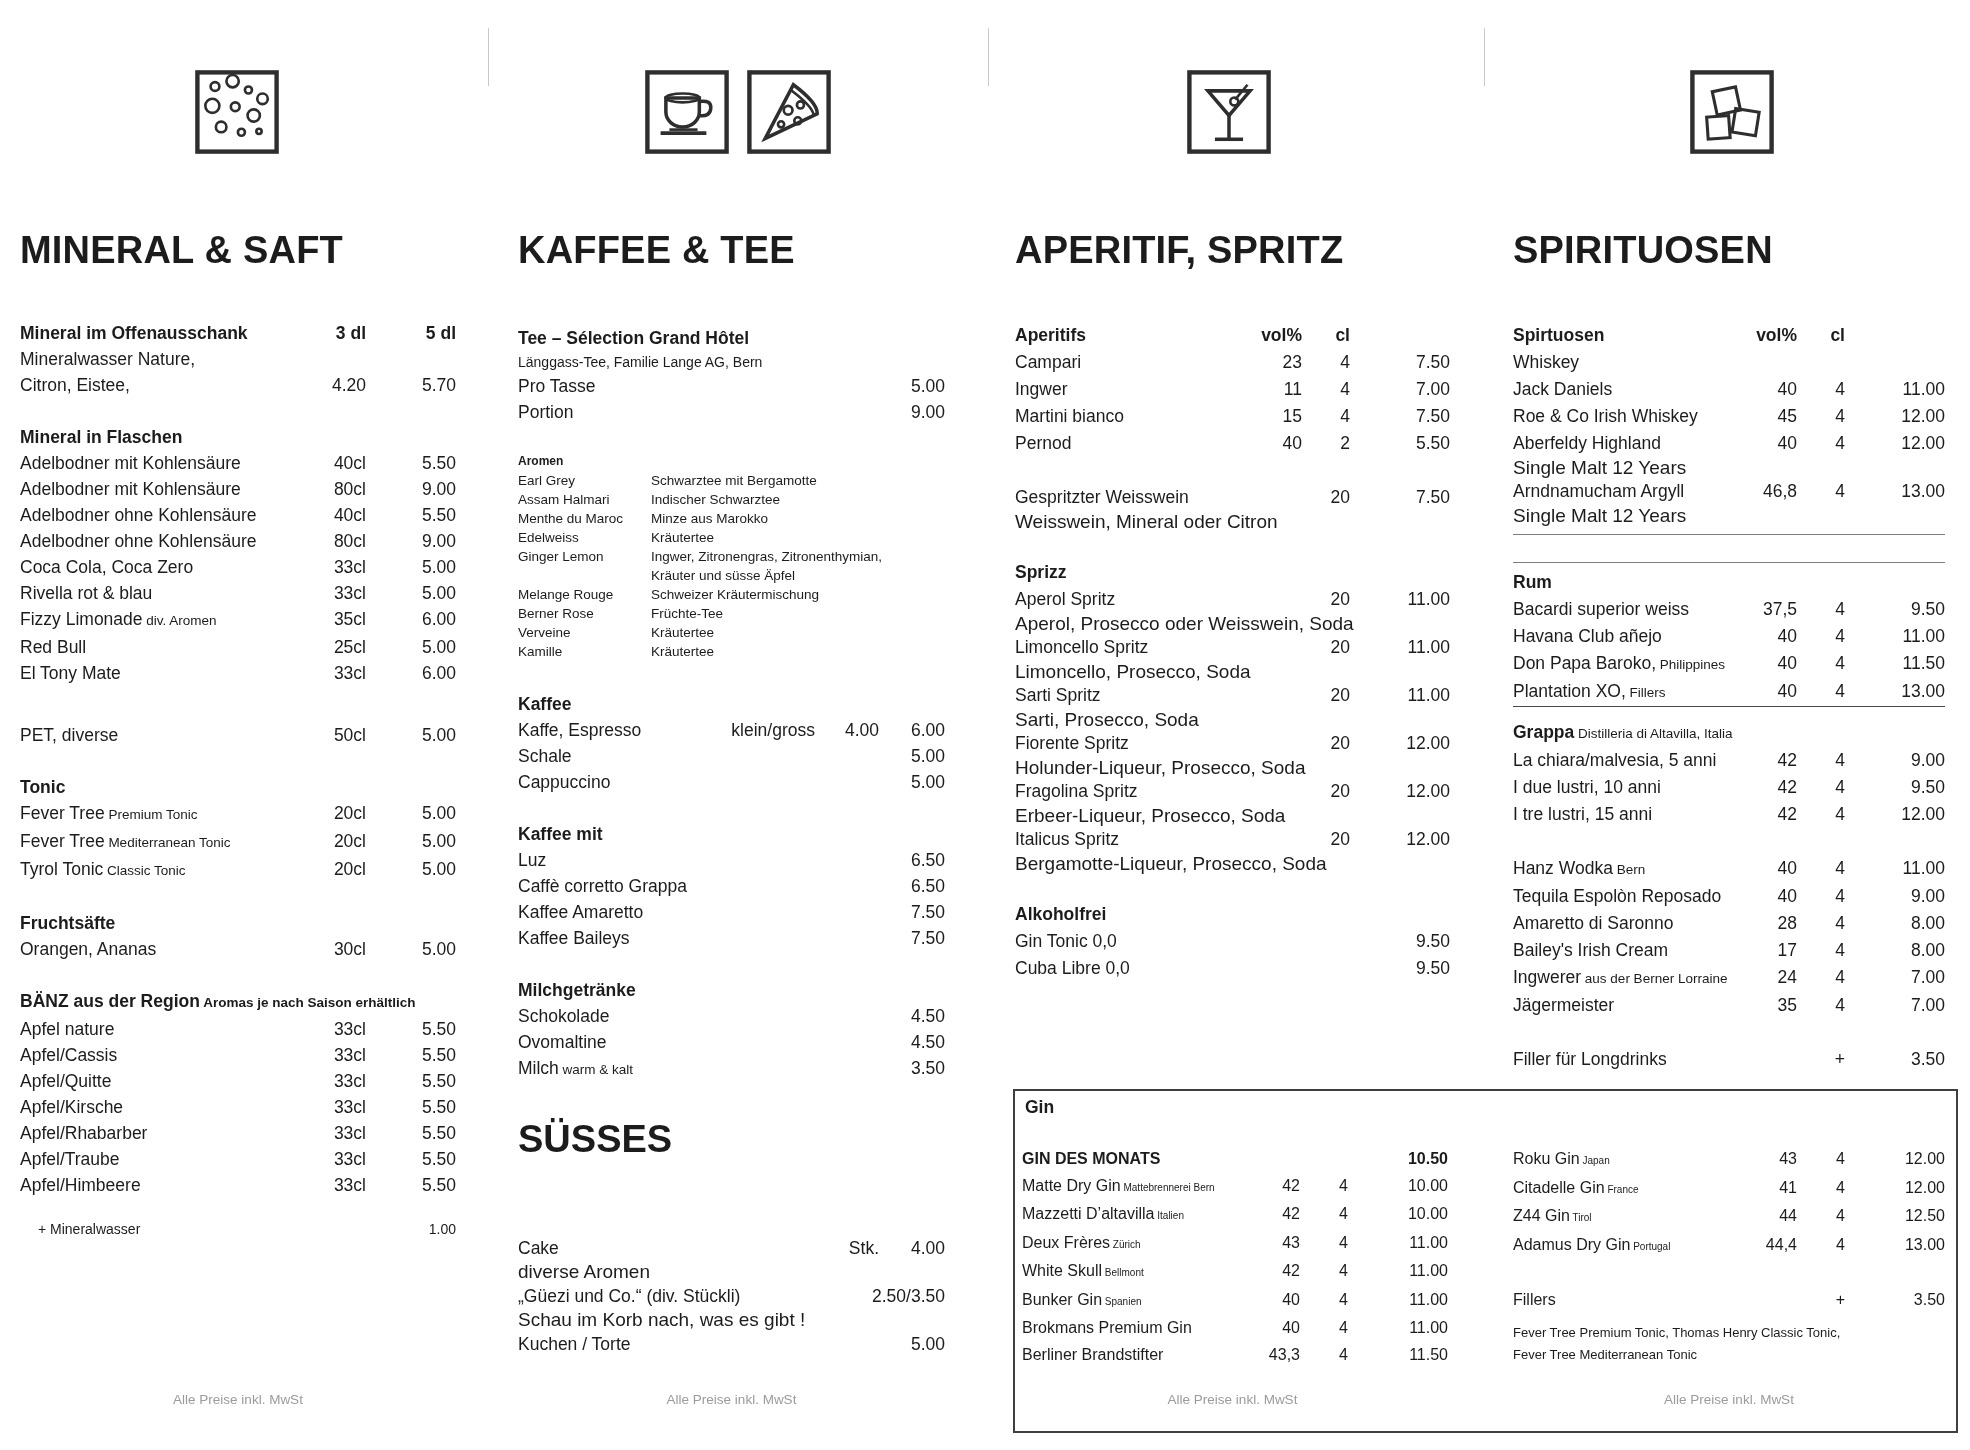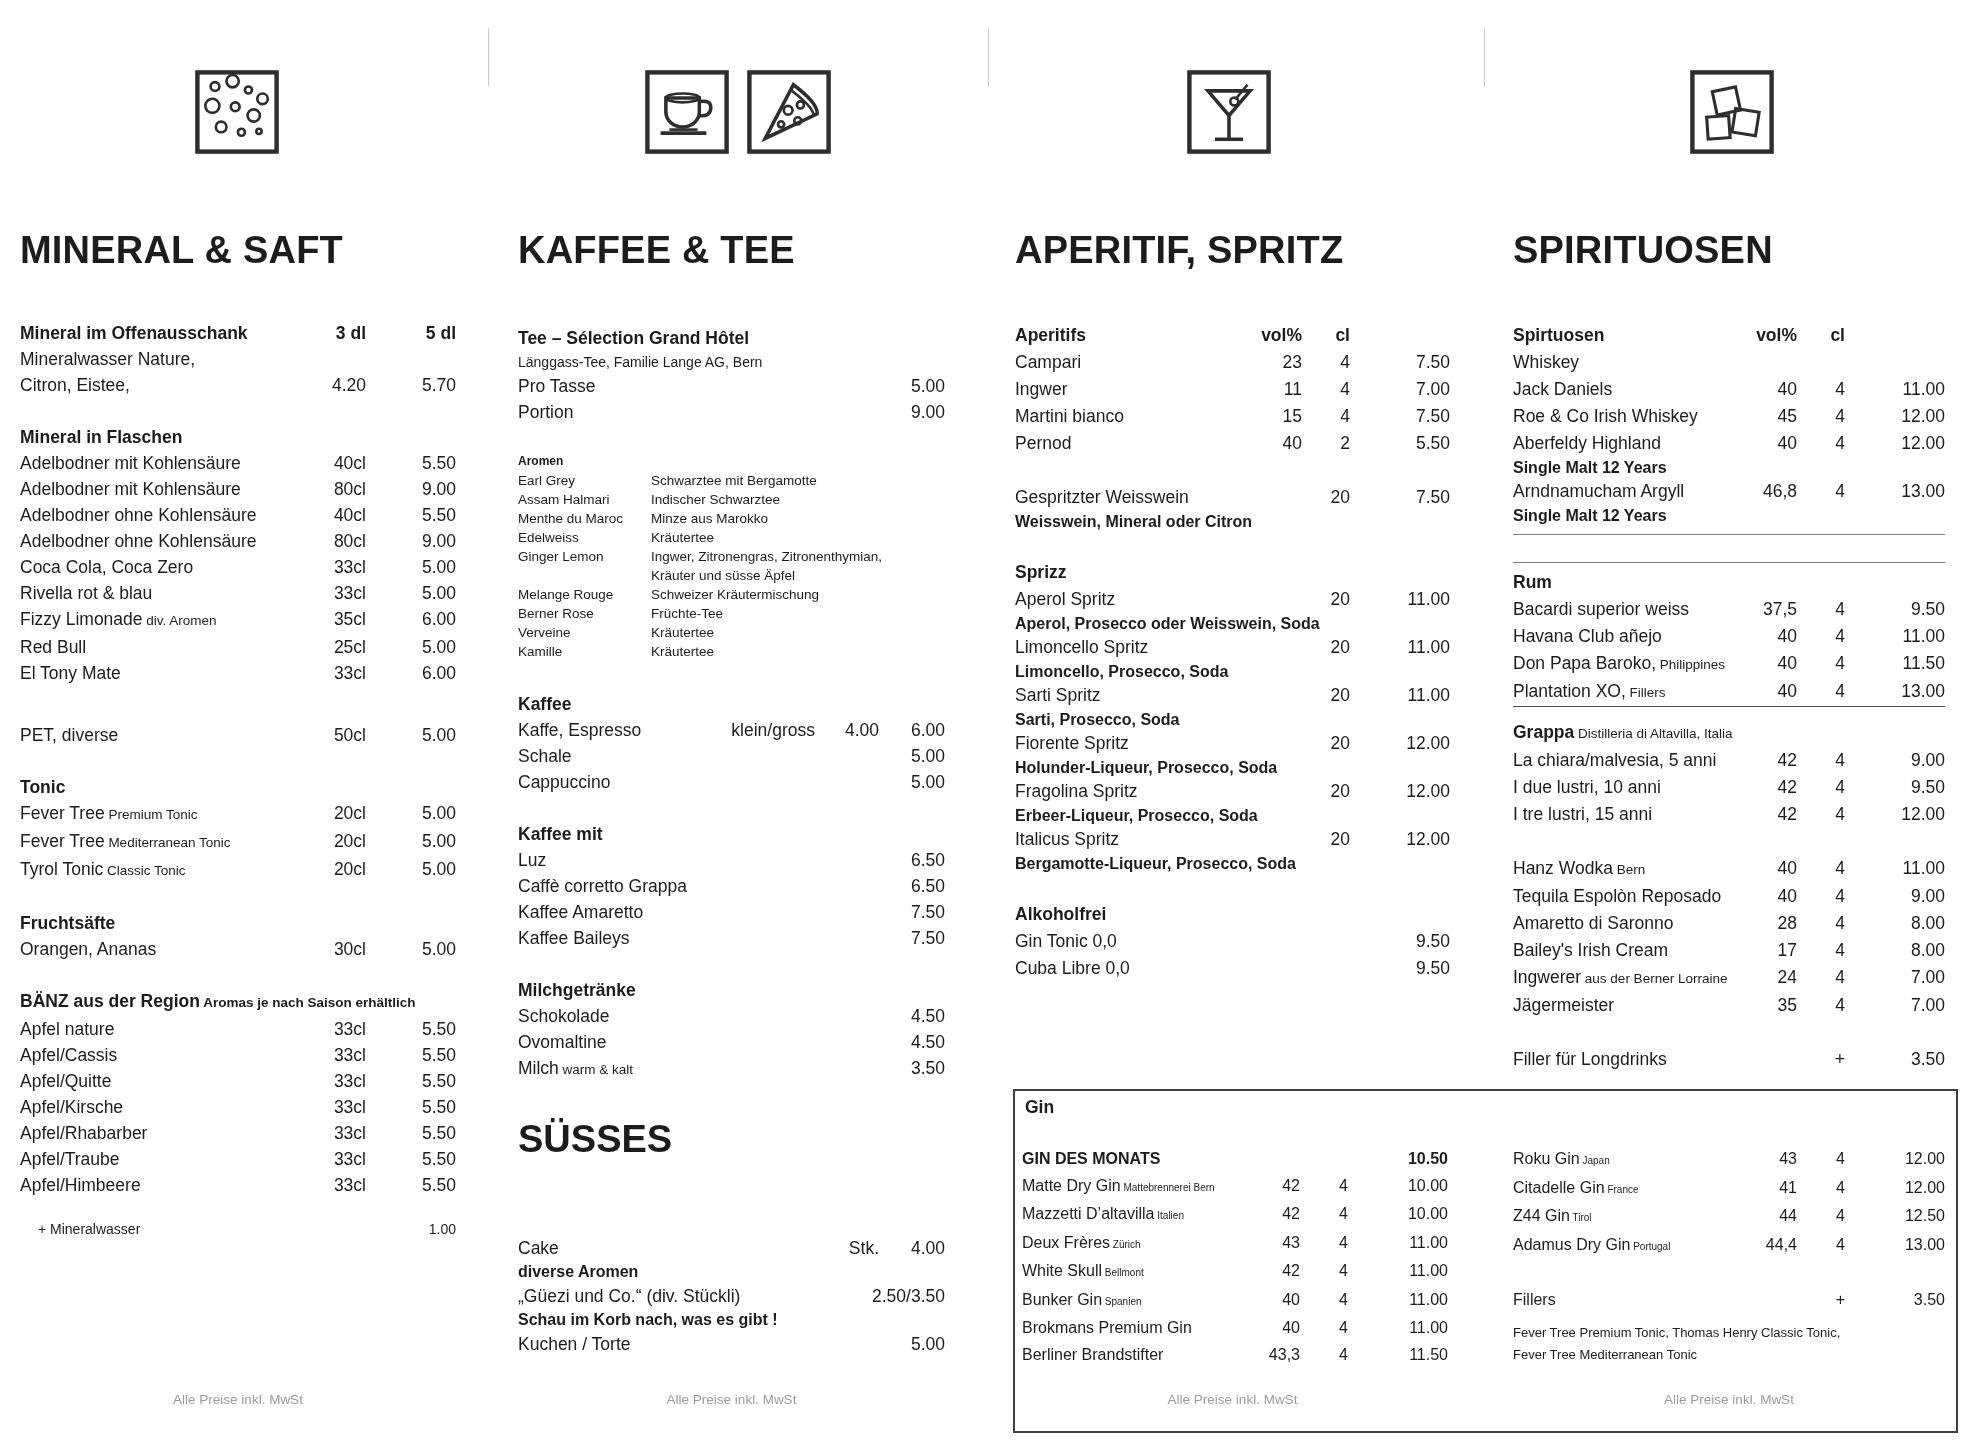--- a/index.html
+++ b/index.html
@@ -16,21 +16,21 @@
   .row{position:relative;white-space:nowrap;}
   .c1 .row,.c2 .row{line-height:26px;font-size:17.5px;}
   .c34 .row{line-height:27px;font-size:17.5px;}
   .row.hd{font-weight:700;}
   .note{font-size:13.5px;font-weight:400;}
   .note.nb{font-weight:700;}
   .s1,.s2,.s3{position:absolute;top:0;white-space:nowrap;}
   .c1 .s2{right:90px;}  .c1 .s3{right:0;}
   .c2 .s1{right:130px;} .c2 .s2{right:66px;} .c2 .s3{right:0;}
   .c34 .s1{right:148px;}.c34 .s2{right:100px;}.c34 .s3{right:0;}
-  .sub{font-size:16px;line-height:21px;font-weight:700;}
+  .sub{font-size:19px;line-height:21px;font-weight:400;}
   .c2 .sub{line-height:22px;}
   .row.sm{font-size:14px;line-height:22px;}
   .row.ar{font-size:13.5px;line-height:19px;}
   .row.arh{font-size:12px;line-height:20px;}
   .an{display:inline-block;width:133px;vertical-align:top;}
   .ad{display:inline-block;vertical-align:top;}
   .row.big{font-size:38px;line-height:52px;font-weight:700;}
   .rule{height:0;border-top:1.5px solid #7d7d7d;}
   .row.ul{border-bottom:1.5px solid #4a4a4a;}
   #ginbox{position:absolute;left:1013px;top:1089px;width:945px;height:344px;

